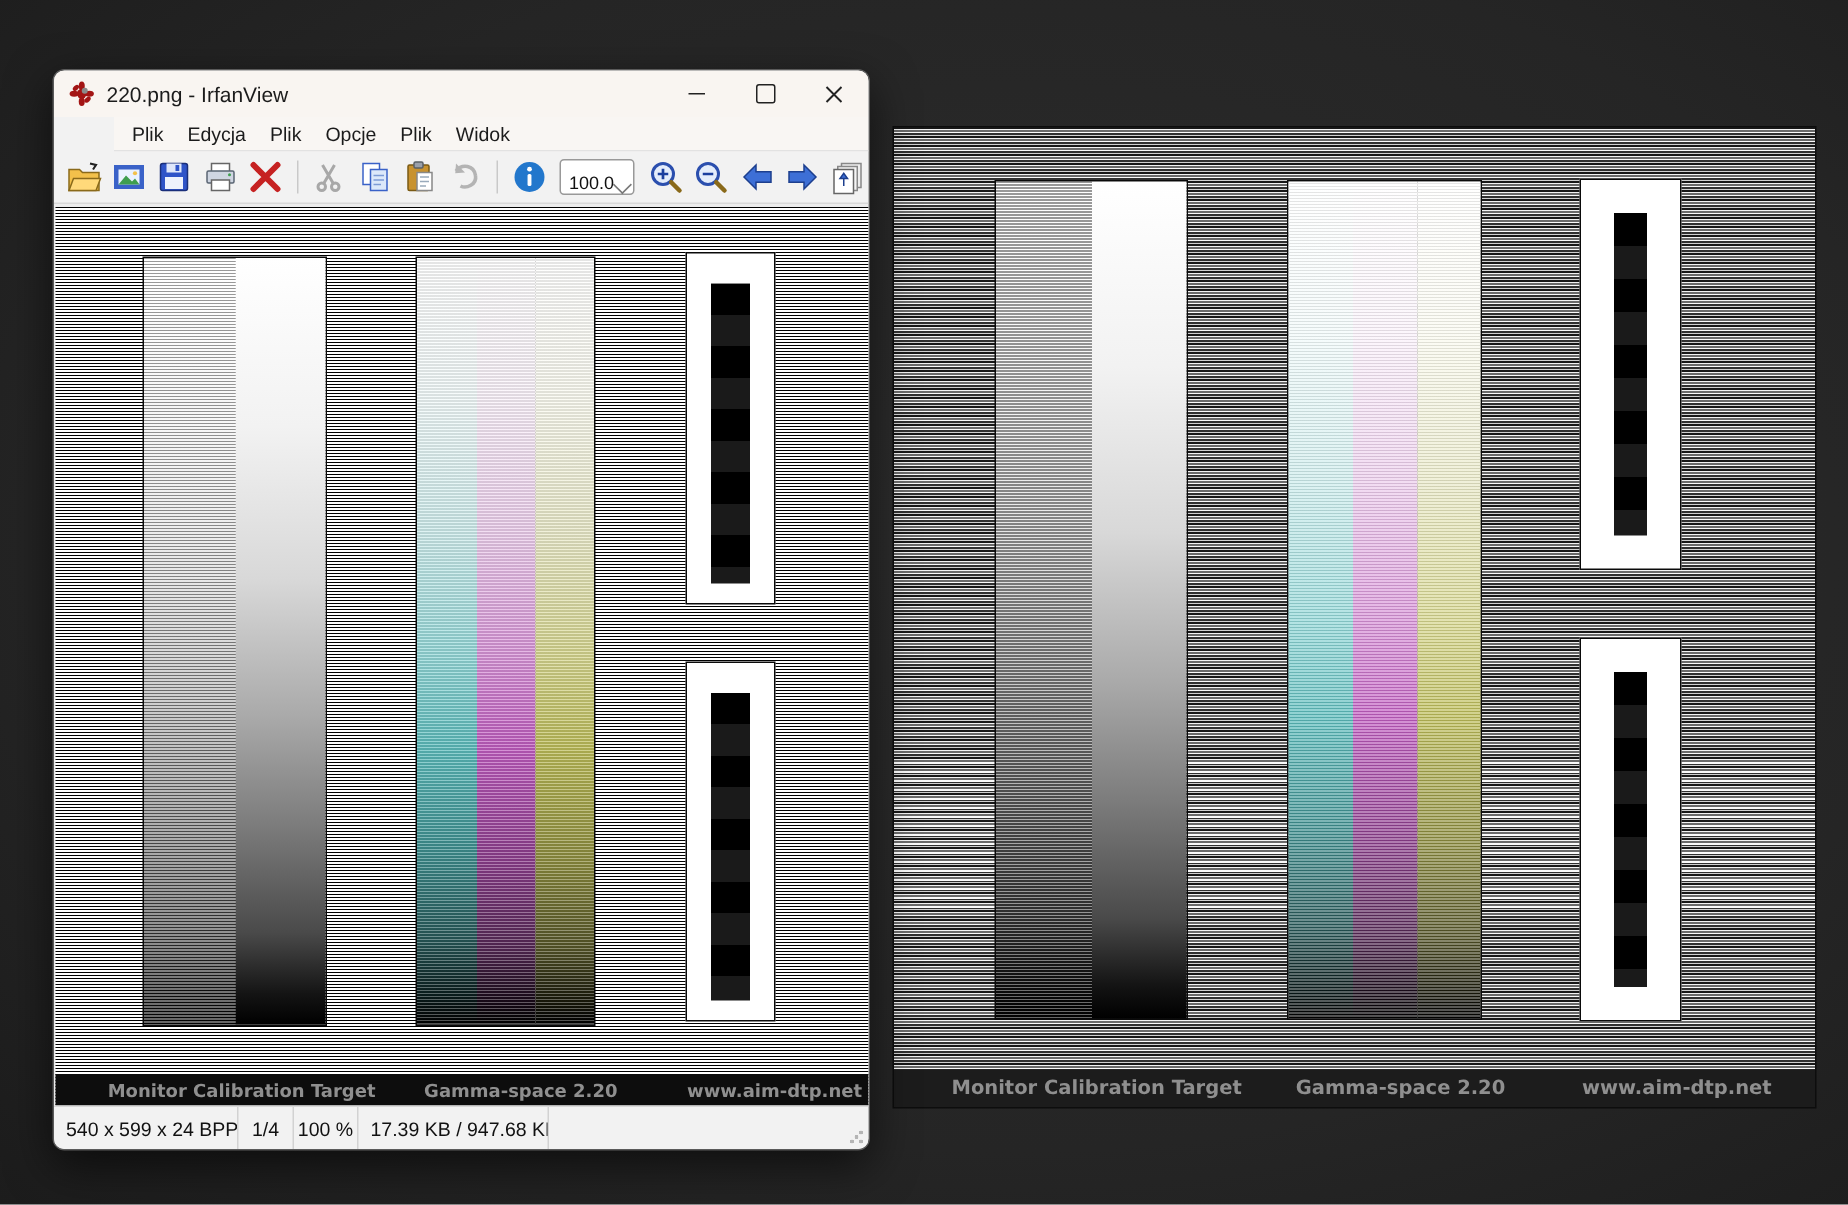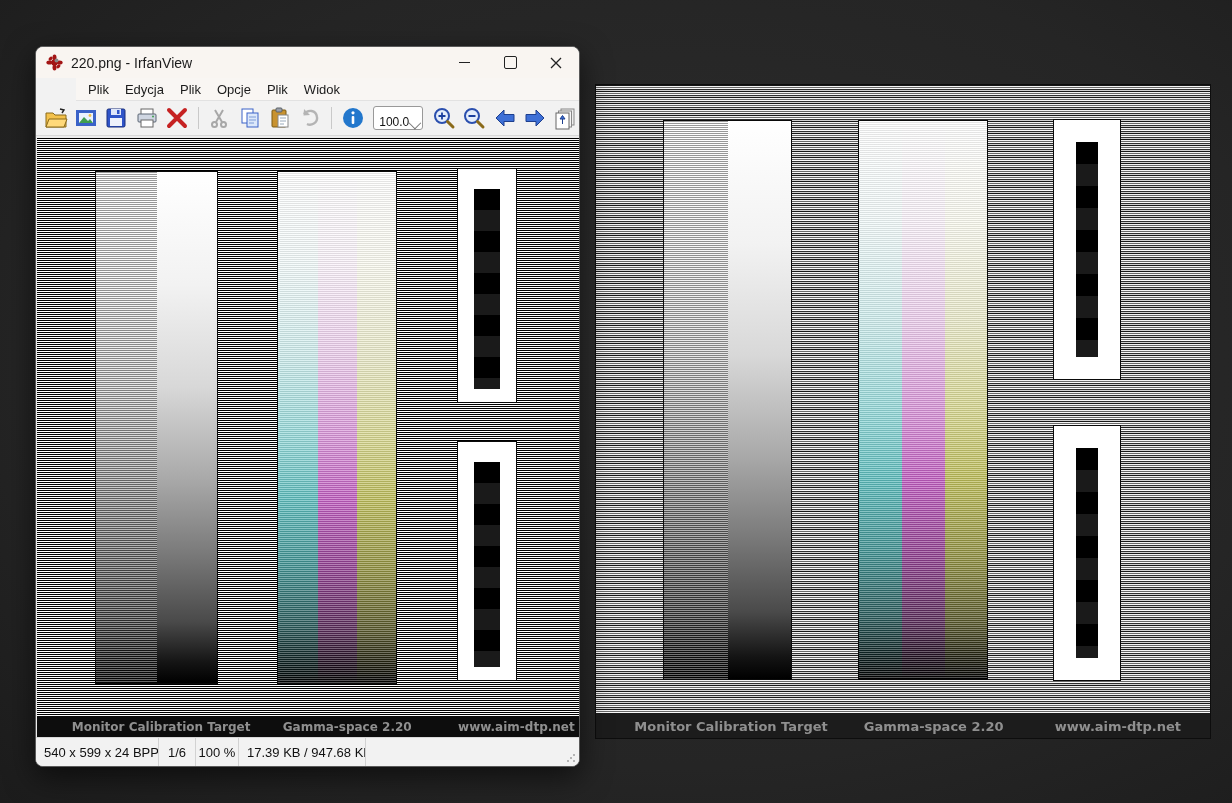--- a/index.html
+++ b/index.html
@@ -305,21 +305,21 @@
         <div class="caption">
           <span class="cap-l">Monitor Calibration Target</span>
           <span class="cap-c">Gamma-space 2.20</span>
           <span class="cap-r">www.aim-dtp.net</span>
         </div>
       </div>
     </div>
 
     <div class="statusbar">
       <div class="scell sc1">540 x 599 x 24 BPP</div>
-      <div class="scell sc2">1/6</div>
+      <div class="scell sc2">1/4</div>
       <div class="scell sc3">100 %</div>
       <div class="scell sc4">17.39 KB / 947.68 KB</div>
       <div class="scell scf">
         <span class="grip"></span>
       </div>
     </div>
 
   </div>
 </div>
 

